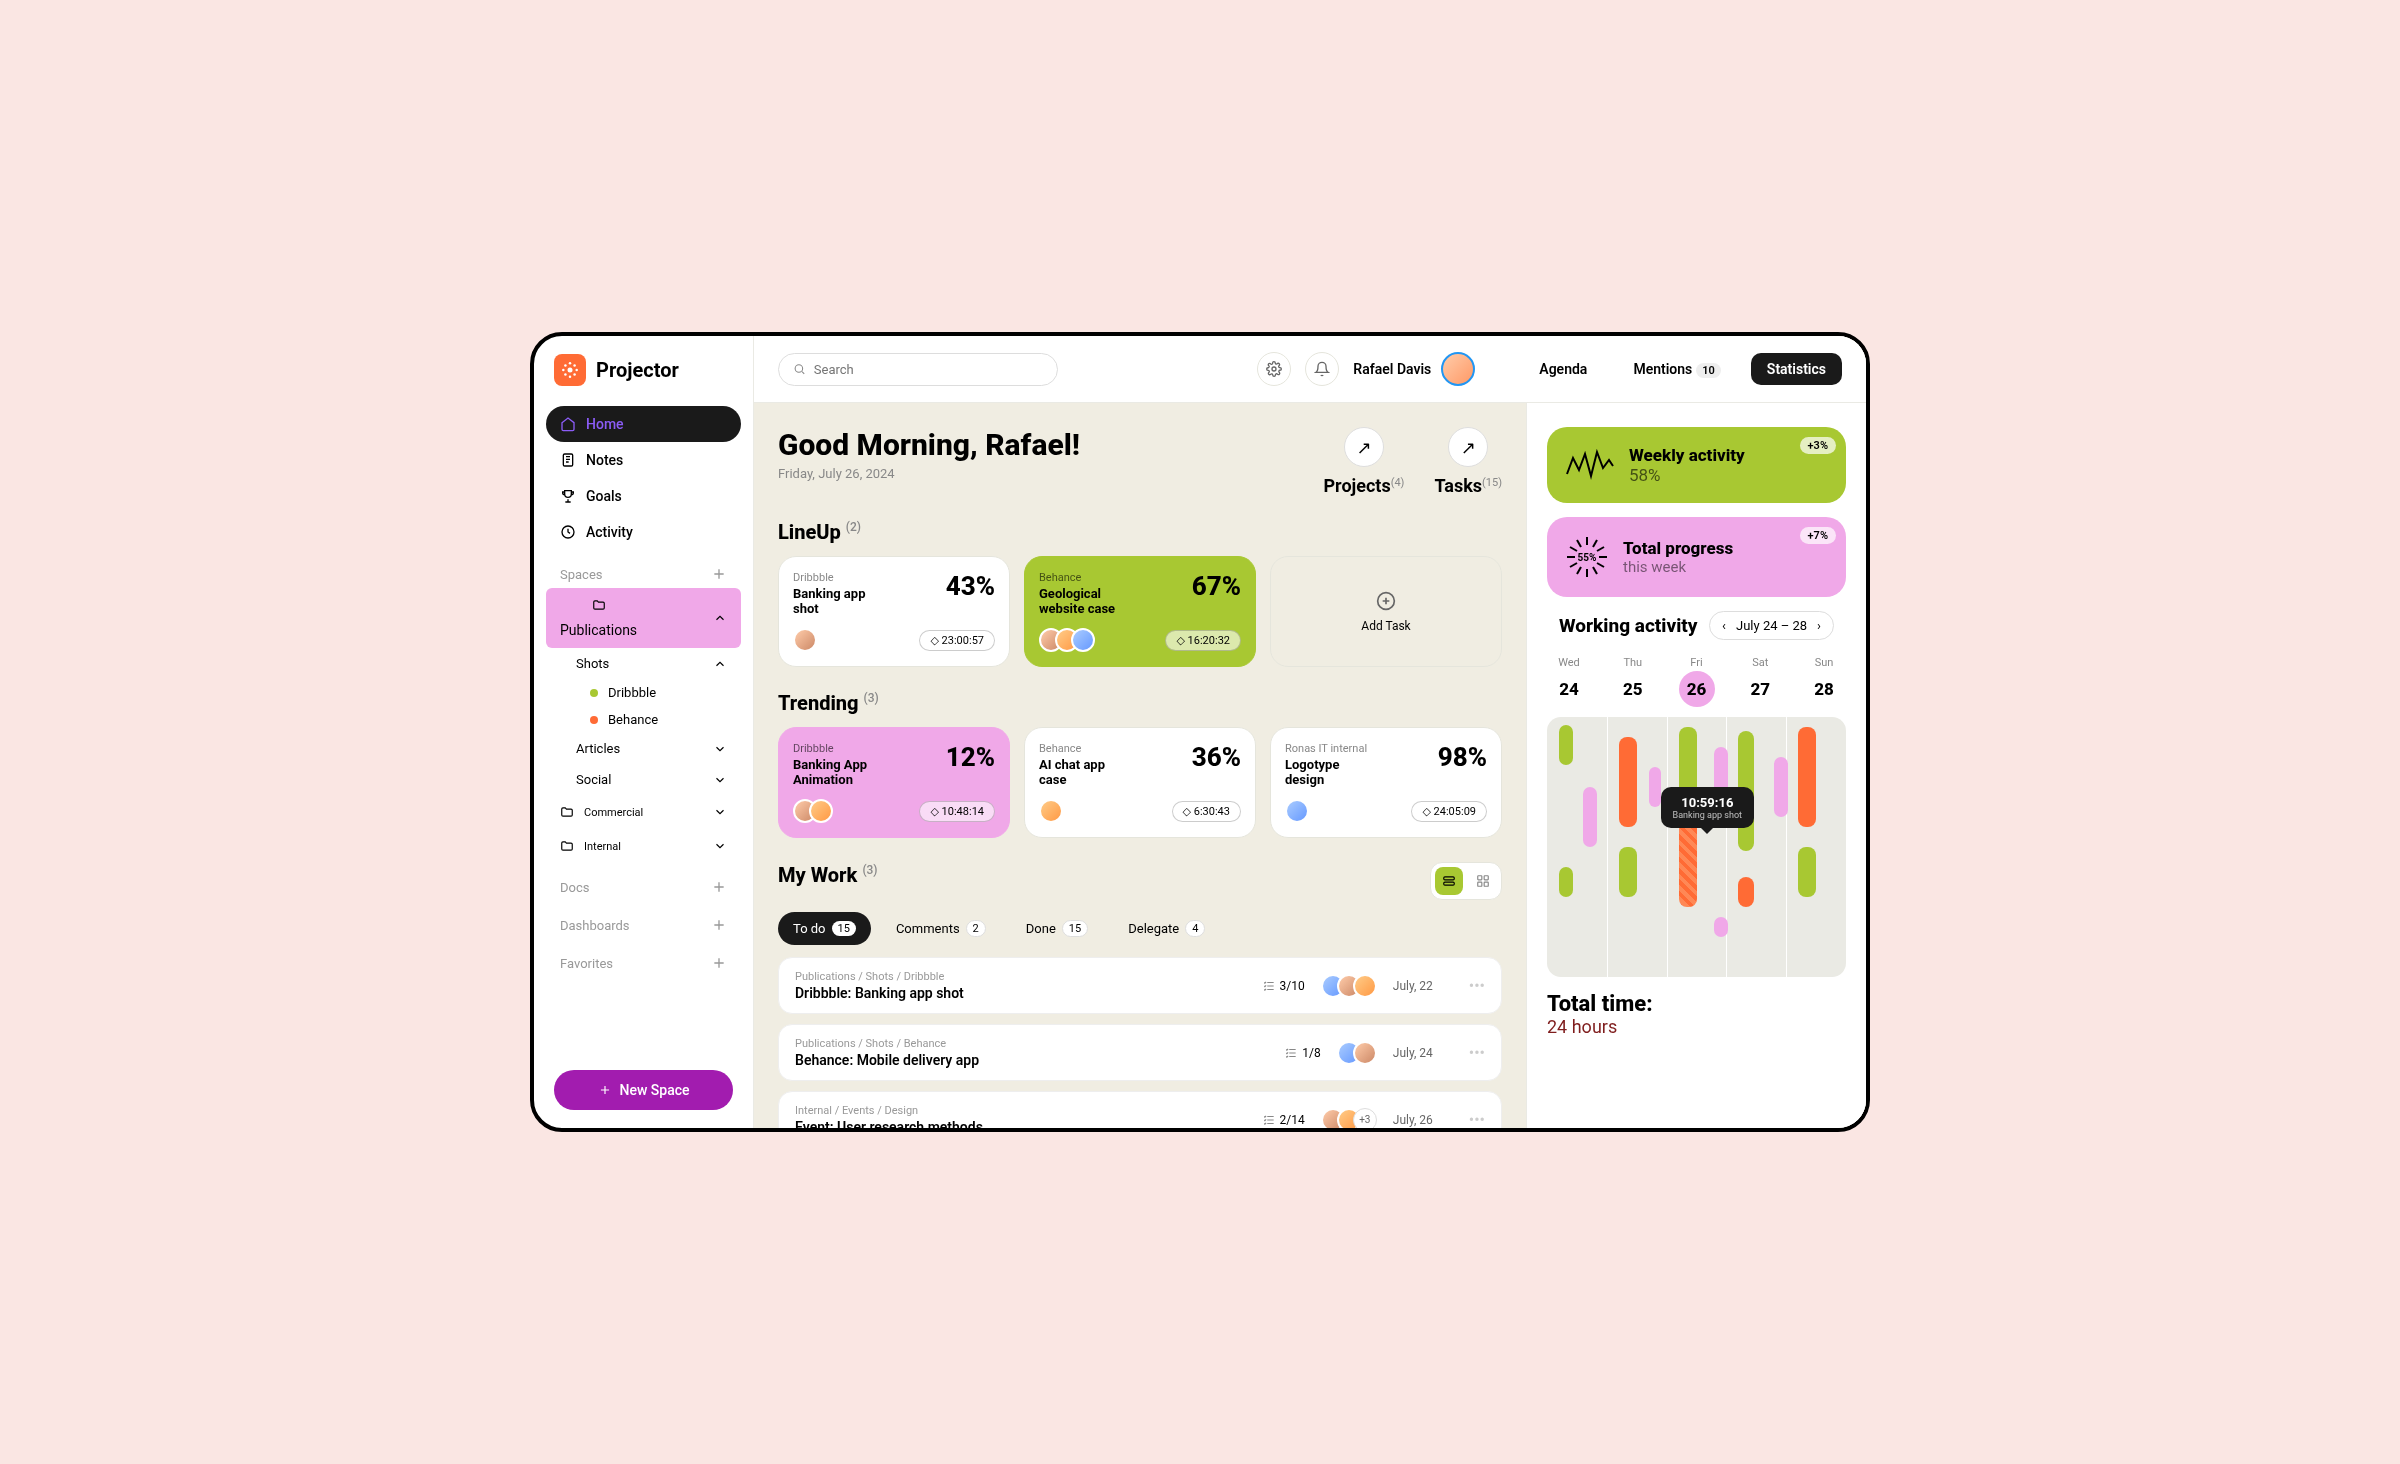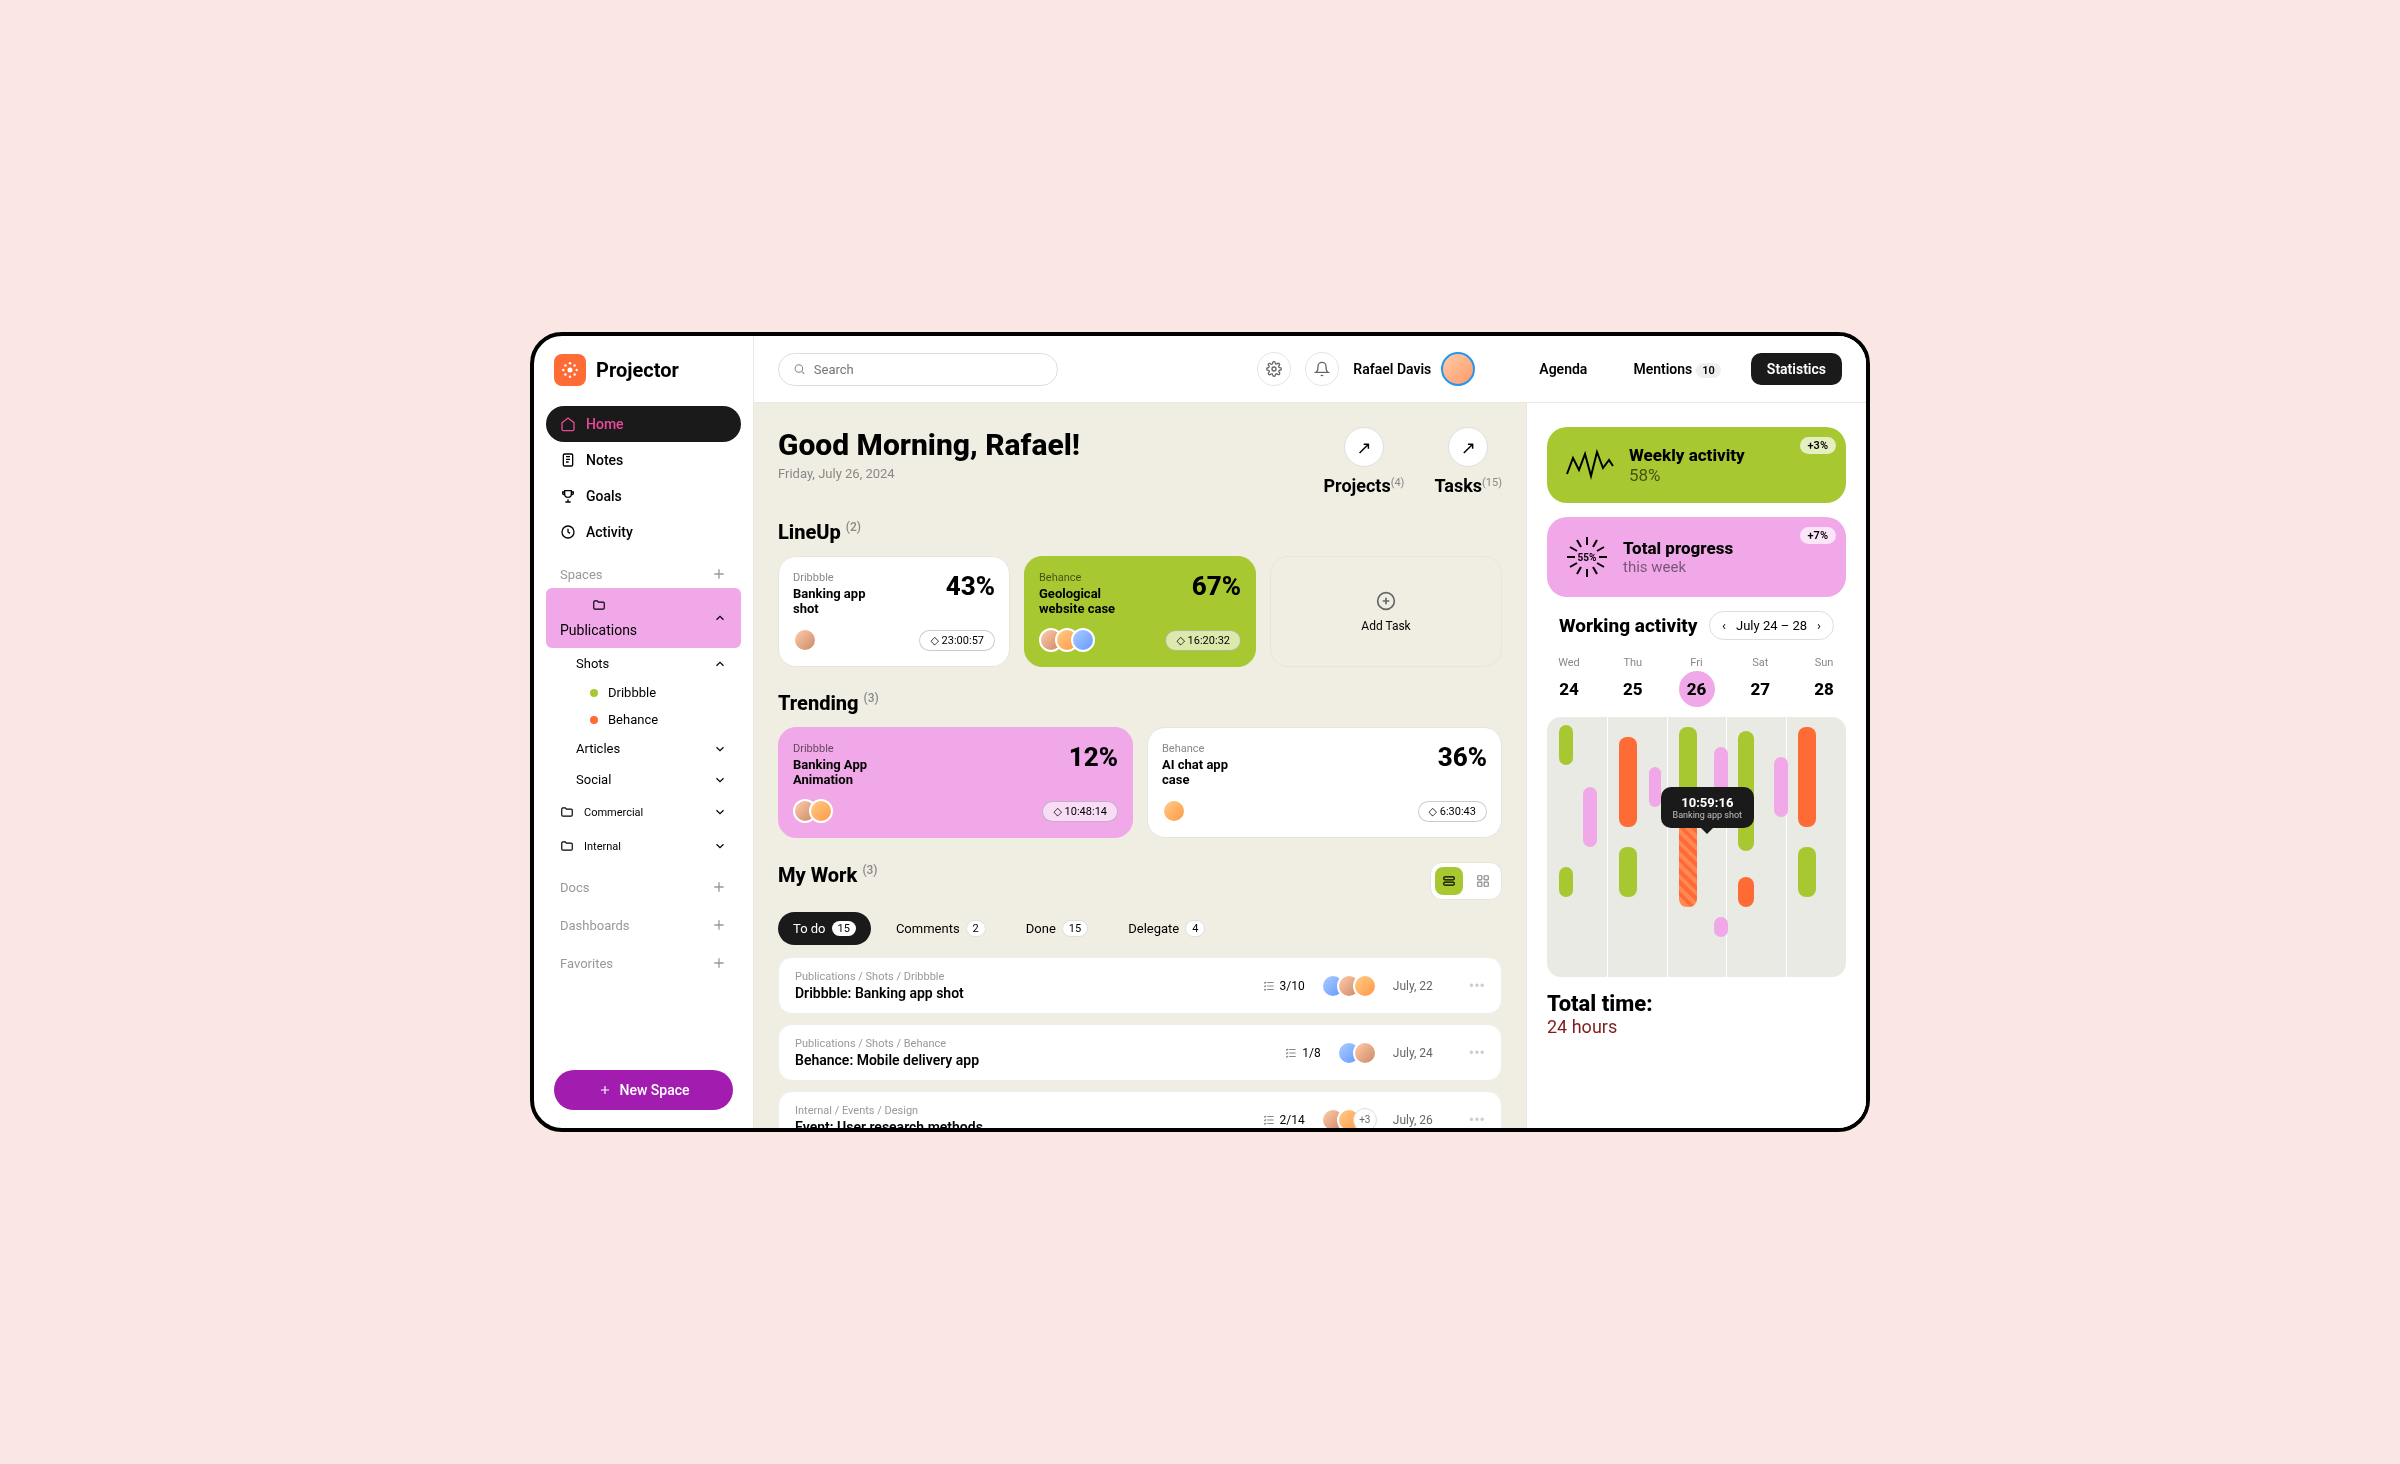--- a/index.html
+++ b/index.html
@@ -4,21 +4,21 @@
 <style>
 * { margin:0; padding:0; box-sizing:border-box; font-family:-apple-system,BlinkMacSystemFont,"Segoe UI",Roboto,sans-serif; }
 body { background:#fae6e3; display:flex; align-items:center; justify-content:center; min-height:100vh; padding:40px; }
 .frame { width:1340px; height:800px; background:#fff; border-radius:32px; border:4px solid #000; display:flex; overflow:hidden; }
 .sidebar { width:220px; border-right:1px solid #eaeae4; display:flex; flex-direction:column; padding:18px 12px; }
 .logo { display:flex; align-items:center; gap:10px; padding:0 8px 20px; }
 .logo-icon { width:32px; height:32px; background:#ff6b35; border-radius:8px; display:flex; align-items:center; justify-content:center; }
 .logo-icon svg { width:20px; height:20px; }
 .logo-text { font-size:20px; font-weight:700; }
 .nav-item { display:flex; align-items:center; gap:10px; padding:10px 14px; border-radius:20px; font-size:14px; font-weight:500; cursor:pointer; }
-.nav-item.active { background:#1a1a1a; color:#ec4899; }
+.nav-item.active { background:#1a1a1a; color:#8b5cf6; }
 .nav-item svg { width:16px; height:16px; }
 .section-head { display:flex; justify-content:space-between; align-items:center; padding:16px 14px 6px; font-size:13px; color:#999; }
 .plus { width:16px; height:16px; cursor:pointer; color:#999; }
 .pub-head { display:flex; align-items:center; gap:10px; padding:10px 14px; background:#f0a8e8; border-radius:6px; font-size:14px; justify-content:space-between; }
 .pub-head .left { display:flex; align-items:center; gap:10px;flex-direction:column; }
 .sub-item { display:flex; align-items:center; justify-content:space-between; padding:8px 14px 8px 30px; font-size:13px; }
 .dot-item { display:flex; align-items:center; gap:10px; padding:6px 14px 6px 44px; font-size:13px; }
 .dot { width:8px; height:8px; border-radius:50%; }
 .dot.green { background:#a8c832; }
 .dot.orange { background:#ff6b35; }
@@ -374,20 +374,35 @@
                 </div>
                 <div class="pct">36%</div>
               </div>
             <div class="card-row2">
                 <div class="avs">
                   <div class="av c"></div>
                 </div>
                 <div class="timer">◇ <span>6:30:43</span></div>
               </div>
           </div>
+          <div class="card">
+            <div class="card-row1">
+                <div>
+                  <div class="src">Ronas IT internal</div>
+                  <div class="ttl">Logotype design</div>
+                </div>
+                <div class="pct">98%</div>
+              </div>
+            <div class="card-row2">
+                <div class="avs">
+                  <div class="av b"></div>
+                </div>
+                <div class="timer">◇ <span>24:05:09</span></div>
+              </div>
+          </div>
         </div>
 
         <div class="mywork-head">
           <div class="sec-title"><span>My Work</span> <span class="sup">(3)</span></div>
           <div class="view-toggle">
             <div class="vtg active">
                 <svg width="14" height="14" viewBox="0 0 24 24" fill="none" stroke="#000" stroke-width="2">
                   <rect x="3" y="5" width="18" height="5" rx="2"></rect>
                   <rect x="3" y="14" width="18" height="5" rx="2"></rect>
                 </svg>

